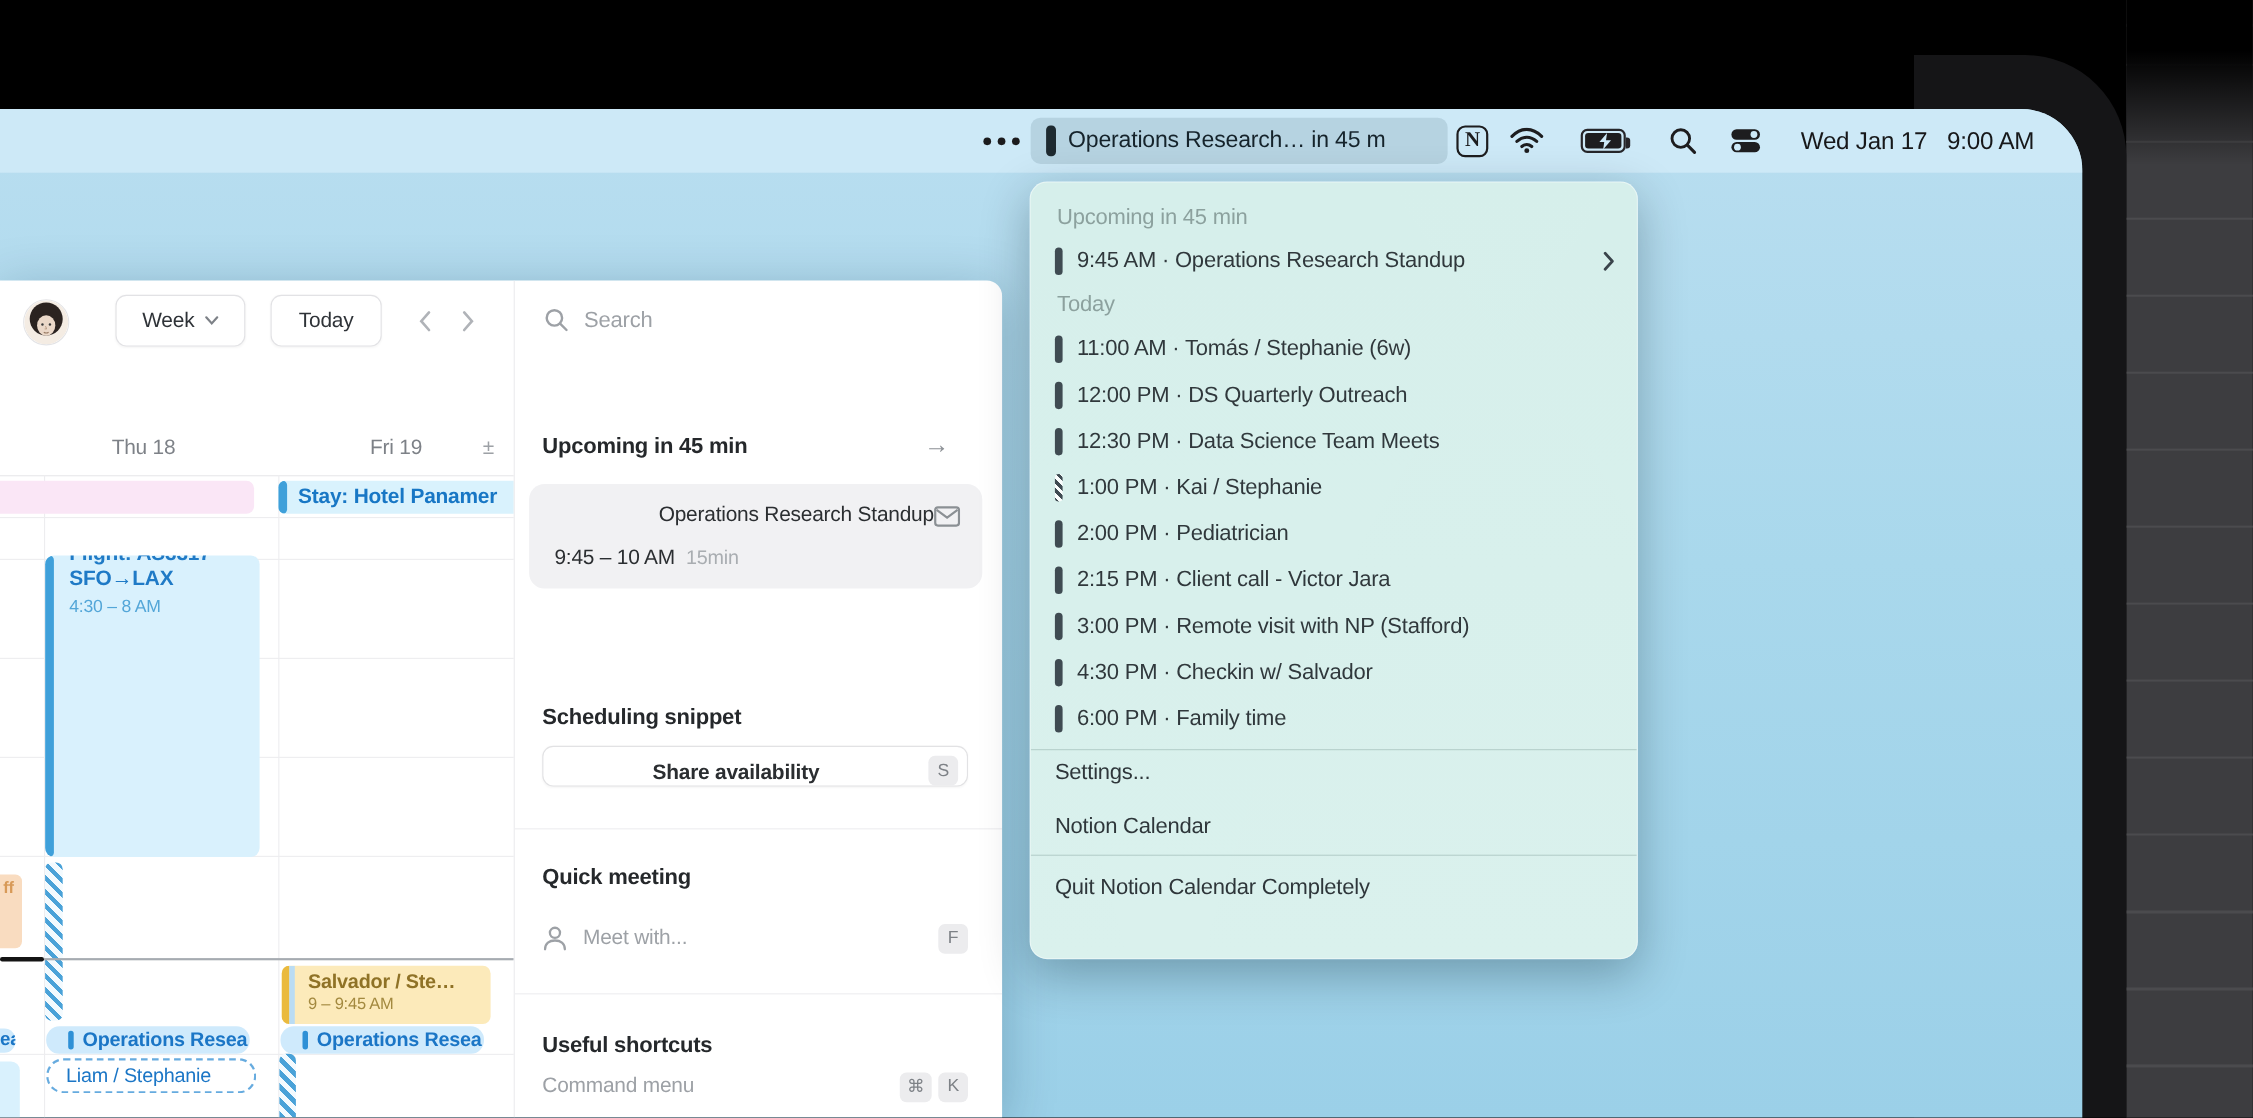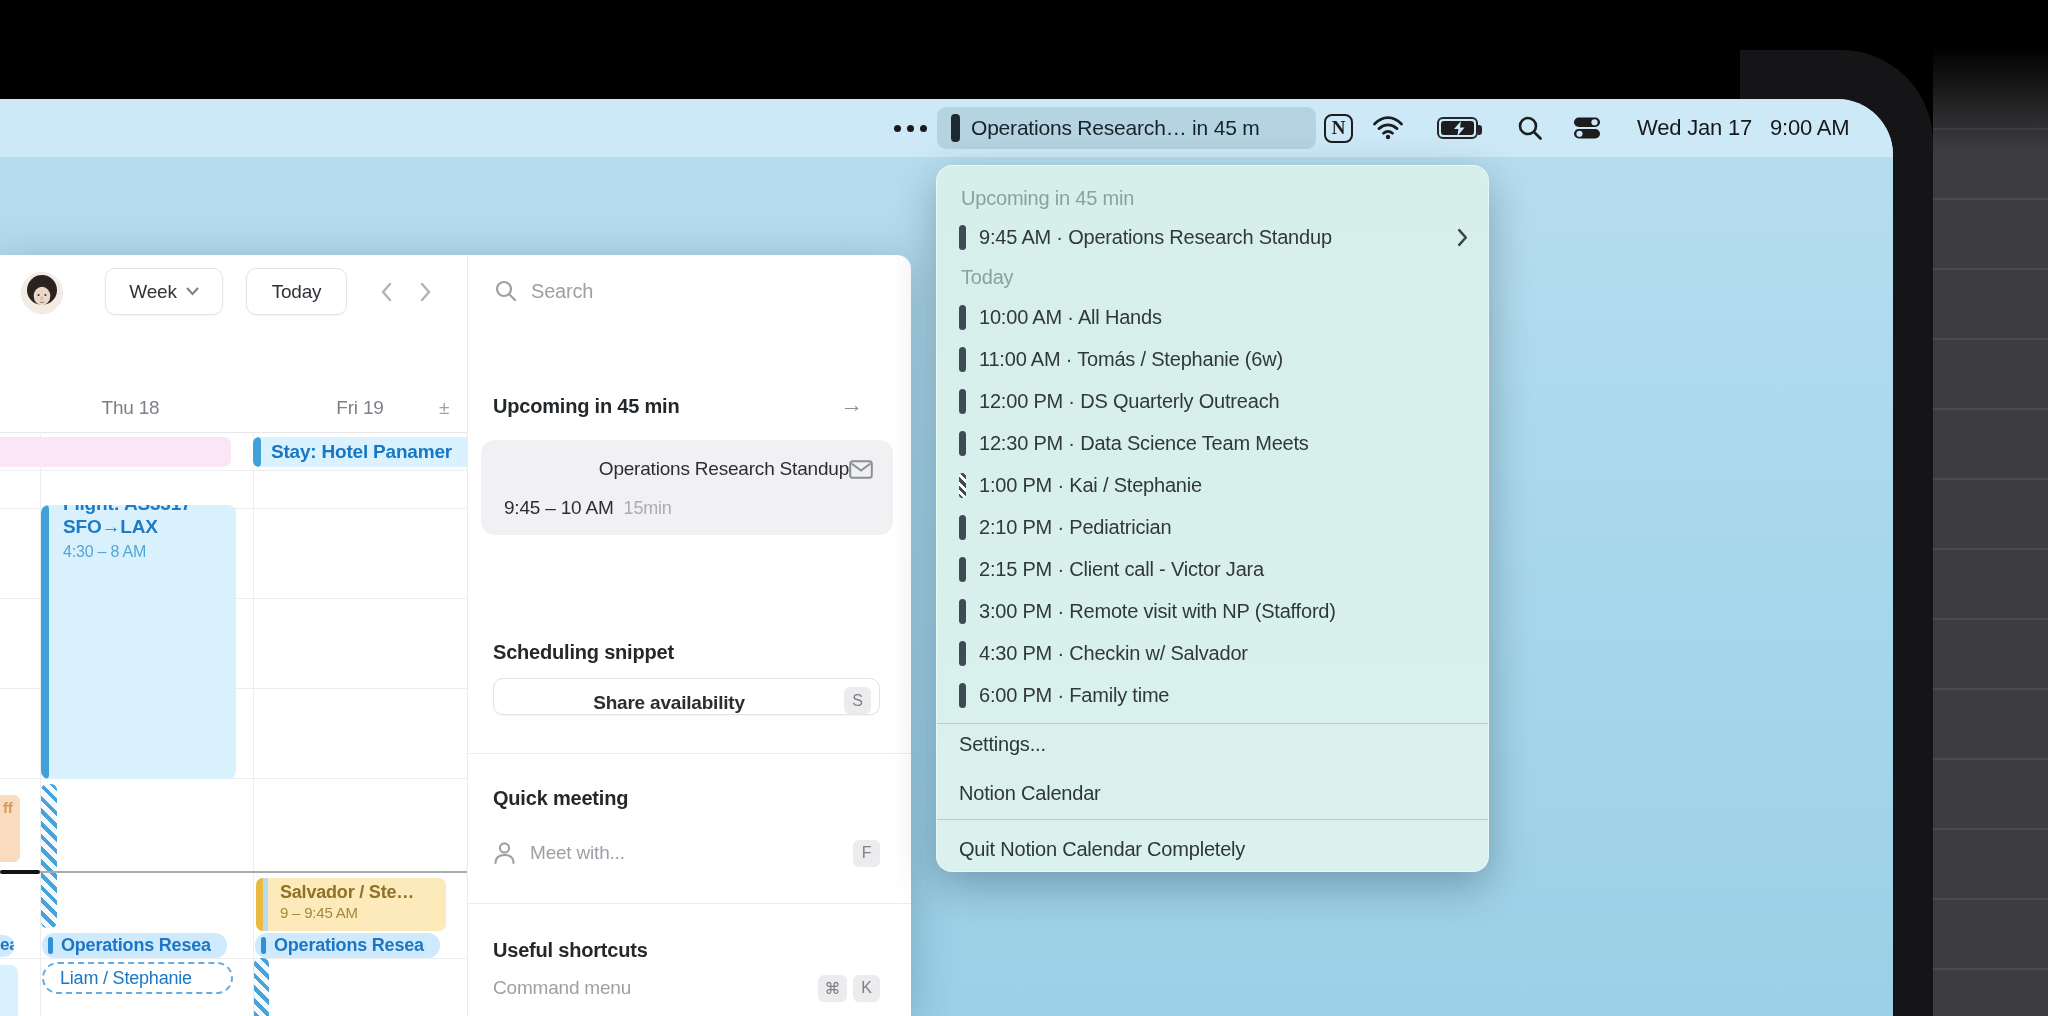--- a/index.html
+++ b/index.html
@@ -94,21 +94,21 @@
   .timeline-gray { left:40px; top:616px; width:427px; height:2px; background:#a6abb1; }
 
   .ev-salvador { left:256px; top:623px; width:190px; height:53px; background:#fceaba;
     border-radius:7px; overflow:hidden; padding:4px 8px 0 24px; }
   .ev-salvador .obar { position:absolute; left:0; top:0; width:7px; height:100%; background:#eaba3e; border-radius:4px 0 0 4px; }
   .ev-salvador .bstripe { position:absolute; left:7px; top:0; width:5px; height:100%; background:#badcf3; }
   .ev-salvador .t { font-size:18px; font-weight:700; color:#8f7226; white-space:nowrap; }
   .ev-salvador .s { font-size:15px; color:#a3893f; margin-top:1px; }
 
   .ops-pill { position:absolute; top:678px; height:25px; background:#cfeafc; border-radius:12px;
-    display:flex; align-items:center; overflow:hidden; padding-left:6px; }
+    display:flex; align-items:center; overflow:hidden; padding-left:20px; }
   .ops-accent { flex:none; width:5px; height:17px; border-radius:3px; background:#2e90d6; margin-right:8px; }
   .ops-text { font-size:18px; font-weight:700; color:#1b76c6; white-space:nowrap; }
   .ops-partial { left:0; top:680px; width:14px; height:22px; background:#cfeafc; border-radius:0 10px 10px 0;
     font-size:17px; font-weight:700; color:#1b76c6; overflow:hidden; }
 
   .liam-pill { left:42px; top:707px; width:191px; height:32px; background:#fff;
     border:2px dashed #66abdf; border-radius:16px; display:flex; align-items:center;
     padding-left:16px; font-size:18px; font-weight:400; color:#1b76c6; white-space:nowrap; }
 
   .wed-blue { left:0; top:710px; width:18px; height:51px; background:#d9f1fd; border-radius:0 8px 0 0; }
@@ -334,41 +334,37 @@
       <span>9:45 AM · Operations Research Standup</span>
       <span class="dd-spacer"></span>
       <svg width="11" height="19" viewBox="0 0 11 19">
         <polyline points="2.2,2.2 8.8,9.5 2.2,16.8" fill="none" stroke="#3a444b" stroke-width="2.5" stroke-linecap="round" stroke-linejoin="round"></polyline>
         </svg>
     </div>
     <div class="dd-h today">Today</div>
     <div>
         <div class="dd-row">
           <span class="dd-bar"></span>
-          <span>10:00 AM · All Hands</span>
-        </div>
-        <div class="dd-row">
-          <span class="dd-bar"></span>
           <span>11:00 AM · Tomás / Stephanie (6w)</span>
         </div>
         <div class="dd-row">
           <span class="dd-bar"></span>
           <span>12:00 PM · DS Quarterly Outreach</span>
         </div>
         <div class="dd-row">
           <span class="dd-bar"></span>
           <span>12:30 PM · Data Science Team Meets</span>
         </div>
         <div class="dd-row">
           <span class="dd-bar striped"></span>
           <span>1:00 PM · Kai / Stephanie</span>
         </div>
         <div class="dd-row">
           <span class="dd-bar"></span>
-          <span>2:10 PM · Pediatrician</span>
+          <span>2:00 PM · Pediatrician</span>
         </div>
         <div class="dd-row">
           <span class="dd-bar"></span>
           <span>2:15 PM · Client call - Victor Jara</span>
         </div>
         <div class="dd-row">
           <span class="dd-bar"></span>
           <span>3:00 PM · Remote visit with NP (Stafford)</span>
         </div>
         <div class="dd-row">

